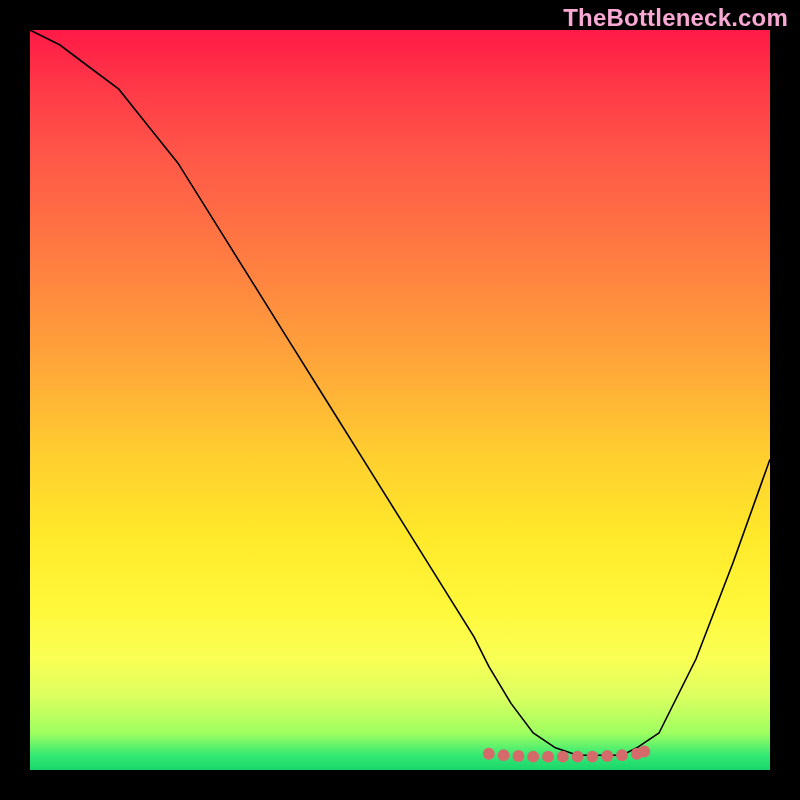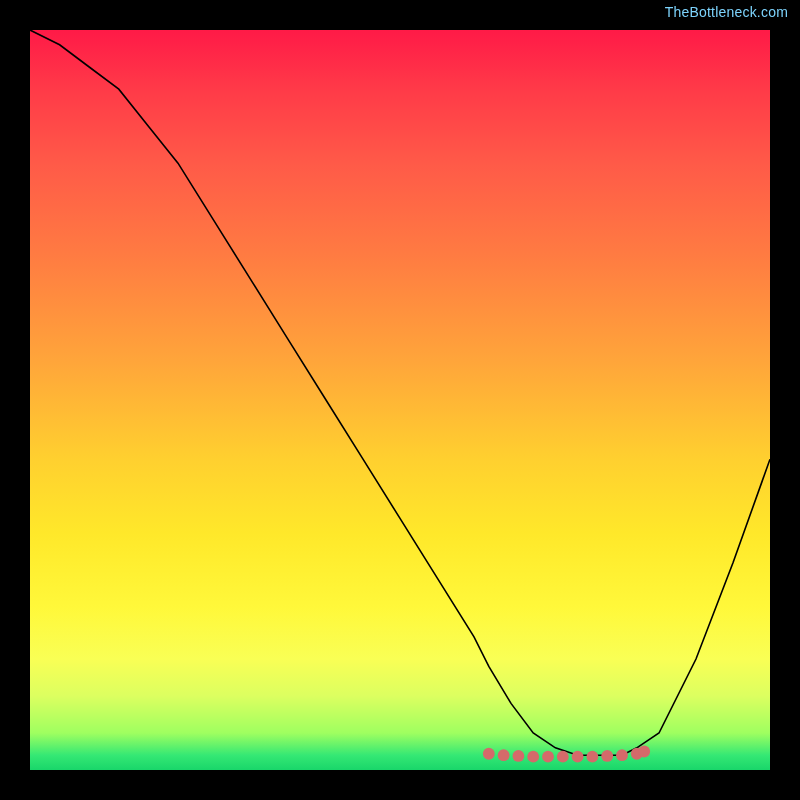--- a/index.html
+++ b/index.html
@@ -6,23 +6,23 @@
   html, body { width: 800px; height: 800px; overflow: hidden; }
   body {
     background: #000;
     font-family: Arial, Helvetica, sans-serif;
     position: relative;
   }
   .watermark {
     position: absolute;
     top: 4px;
     right: 12px;
-    color: #7dd3fc;
-    font-size: 14px;
-    font-weight: 400;
+    color: #f9a8d4;
+    font-size: 24px;
+    font-weight: 700;
     letter-spacing: 0.2px;
     z-index: 3;
   }
   .plot {
     position: absolute;
     left: 30px;
     top: 30px;
     width: 740px;
     height: 740px;
   }

